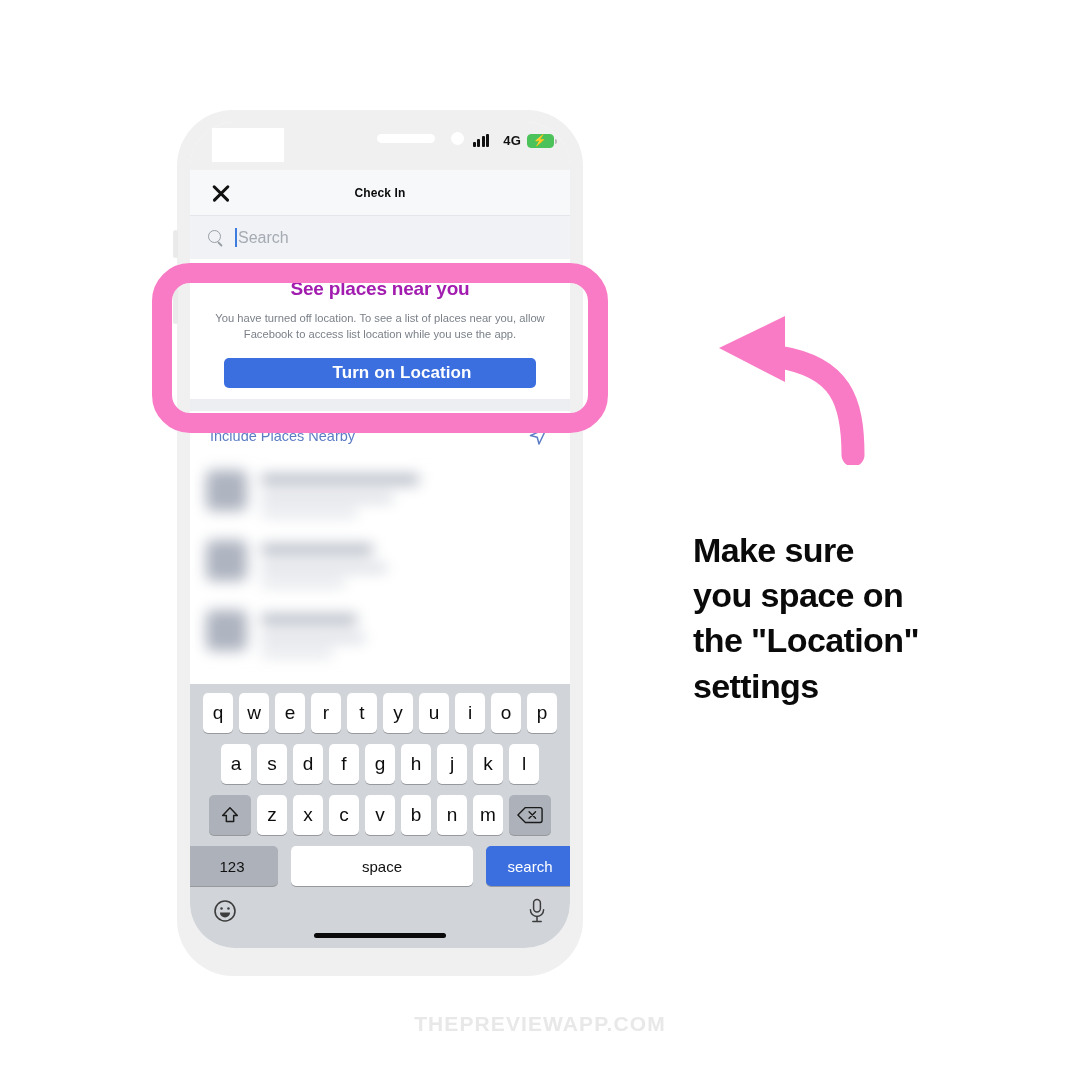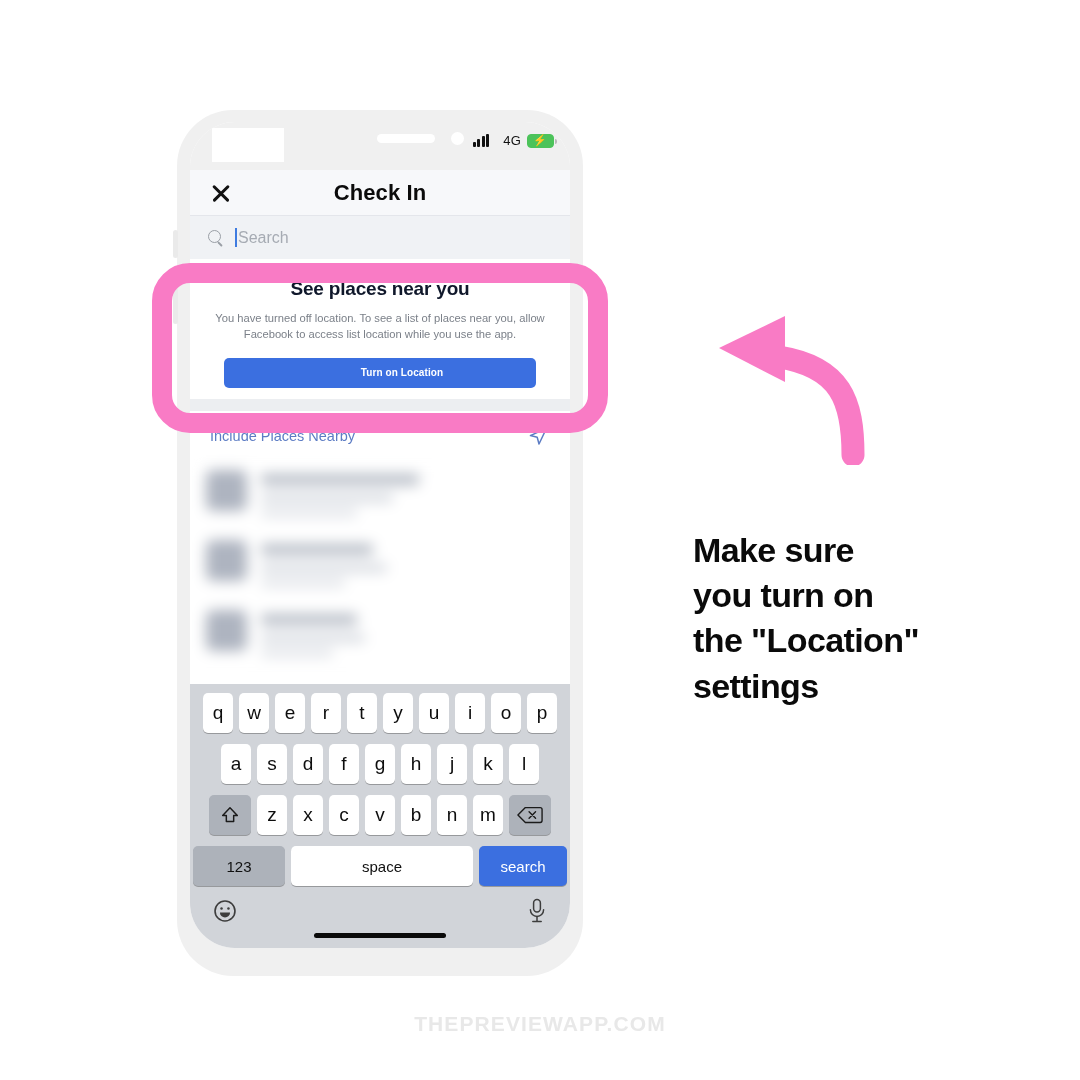--- a/index.html
+++ b/index.html
@@ -56,21 +56,21 @@
   #status-right {
     position: absolute; right: 16px; top: 11px;
     display: flex; align-items: center; gap: 6px;
   }
   #signal-bars { display: flex; align-items: flex-end; gap: 1.5px; height: 13px; }
   #signal-bars i { width: 3px; background: #111; border-radius: 1px; display:block; }
   #signal-bars i:nth-child(1) { height: 5px; }
   #signal-bars i:nth-child(2) { height: 8px; }
   #signal-bars i:nth-child(3) { height: 11px; }
   #signal-bars i:nth-child(4) { height: 13px; }
-  #net-label { font-size: 13px; font-weight: 400; color: #111; letter-spacing: .2px; margin-left: 8px; }
+  #net-label { font-size: 13px; font-weight: 700; color: #111; letter-spacing: .2px; margin-left: 8px; }
   #battery {
     position: relative; width: 27px; height: 14px;
     border: 1.5px solid #4cc35a; border-radius: 4px; background: #4cc35a;
     display: flex; align-items: center; justify-content: center;
   }
   #battery:after {
     content: ""; position: absolute; right: -4px; top: 4px;
     width: 2.5px; height: 5px; background: #b9b9b9; border-radius: 0 2px 2px 0;
   }
   #battery-bolt { font-size: 11px; line-height: 1; color: #ffffff; }
@@ -85,21 +85,21 @@
     position: absolute; left: 20px; width: 22px; height: 22px;
   }
   #close-x:before, #close-x:after {
     content: ""; position: absolute; left: 0; top: 10px;
     width: 22px; height: 2.6px; background: #111; border-radius: 2px;
   }
   #close-x:before { transform: rotate(45deg); }
   #close-x:after  { transform: rotate(-45deg); }
   #nav-title {
     width: 100%; text-align: center;
-    font-size: 22px; font-weight: 700; color: #0b0b0b; letter-spacing: .1px;
+    font-size: 12px; font-weight: 700; color: #0b0b0b; letter-spacing: .1px;
   }
 
   
   #search-bar {
     position: absolute; left: 0; top: 94px; width: 380px; height: 43px;
     background: #f0f2f5; display: flex; align-items: center; padding-left: 18px;
   }
   #search-icon { width: 16px; height: 16px; position: relative; flex: 0 0 auto; }
   #search-icon:before {
     content: ""; position: absolute; left: 0; top: 0;
@@ -114,30 +114,30 @@
     width: 2px; height: 19px; background: #3f7ce0; margin: 0 1px 0 11px;
   }
   #search-placeholder { font-size: 16px; color: #a6abb3; }
 
   
   #near-card {
     position: absolute; left: 0; top: 137px; width: 380px; height: 140px;
     background: #ffffff; text-align: center;
   }
   #near-title {
-    margin-top: 19px; font-size: 19px; font-weight: 700; color: #0f172a;
+    margin-top: 19px; font-size: 19px; font-weight: 700; color: #a21caf;
     letter-spacing: -.2px;
   }
   #near-desc {
     margin: 11px 22px 0; font-size: 11.2px; line-height: 1.42; color: #7b8089;
   }
   #turn-on-btn {
     margin: 15px auto 0; width: 312px; height: 30px;
     background: #3b6fe0; border-radius: 5px; border: none;
-    color: #ffffff; font-size: 10px; font-weight: 700;
+    color: #ffffff; font-size: 17px; font-weight: 700;
     font-family: "Liberation Sans", sans-serif;
     display: flex; align-items: center; justify-content: center;
     letter-spacing: .1px;
     padding-left: 44px;
   }
   #card-divider {
     position: absolute; left: 0; top: 277px; width: 380px; height: 12px;
     background: #eceef1;
   }
 
@@ -170,21 +170,21 @@
 
   
   #keyboard {
     position: absolute; left: 0; bottom: 0; width: 380px; height: 264px;
     background: #d1d4d9;
   }
   .kb-row { display: flex; justify-content: center; align-items: center; }
   #kb-row1 { padding-top: 9px; gap: 6px; }
   #kb-row2 { padding-top: 11px; gap: 6px; }
   #kb-row3 { padding-top: 11px; gap: 6px; }
-  #kb-row4 { padding-top: 11px; gap: 6px; }
+  #kb-row4 { padding-top: 11px; gap: 13px; }
   .key {
     background: #ffffff; border-radius: 5px;
     box-shadow: 0 1px 0 rgba(0,0,0,.28);
     font-size: 19px; color: #0d0d0d; font-family: "Liberation Sans", sans-serif;
     display: flex; align-items: center; justify-content: center;
     width: 30px; height: 40px; flex: 0 0 auto;
   }
   .key-dark {
     background: #adb2ba; box-shadow: 0 1px 0 rgba(0,0,0,.28);
     border-radius: 5px; display: flex; align-items: center; justify-content: center;
@@ -393,20 +393,20 @@
 
   <div id="pink-highlight"></div>
 
   <svg id="pink-arrow" viewBox="0 0 170 160" fill="none">
     <path d="M148 150 C148 96 136 62 74 52" stroke="#f97bc5" stroke-width="23" stroke-linecap="round" fill="none"></path>
     <path d="M14 43 L80 11 L80 77 Z" fill="#f97bc5"></path>
   </svg>
 
   <div id="instruction">
     <div>Make sure</div>
-    <div>you turn on</div>
+    <div>you space on</div>
     <div>the "Location"</div>
     <div>settings</div>
   </div>
 
   <div id="watermark">THEPREVIEWAPP.COM</div>
 
 </div>
 
 </body></html>

